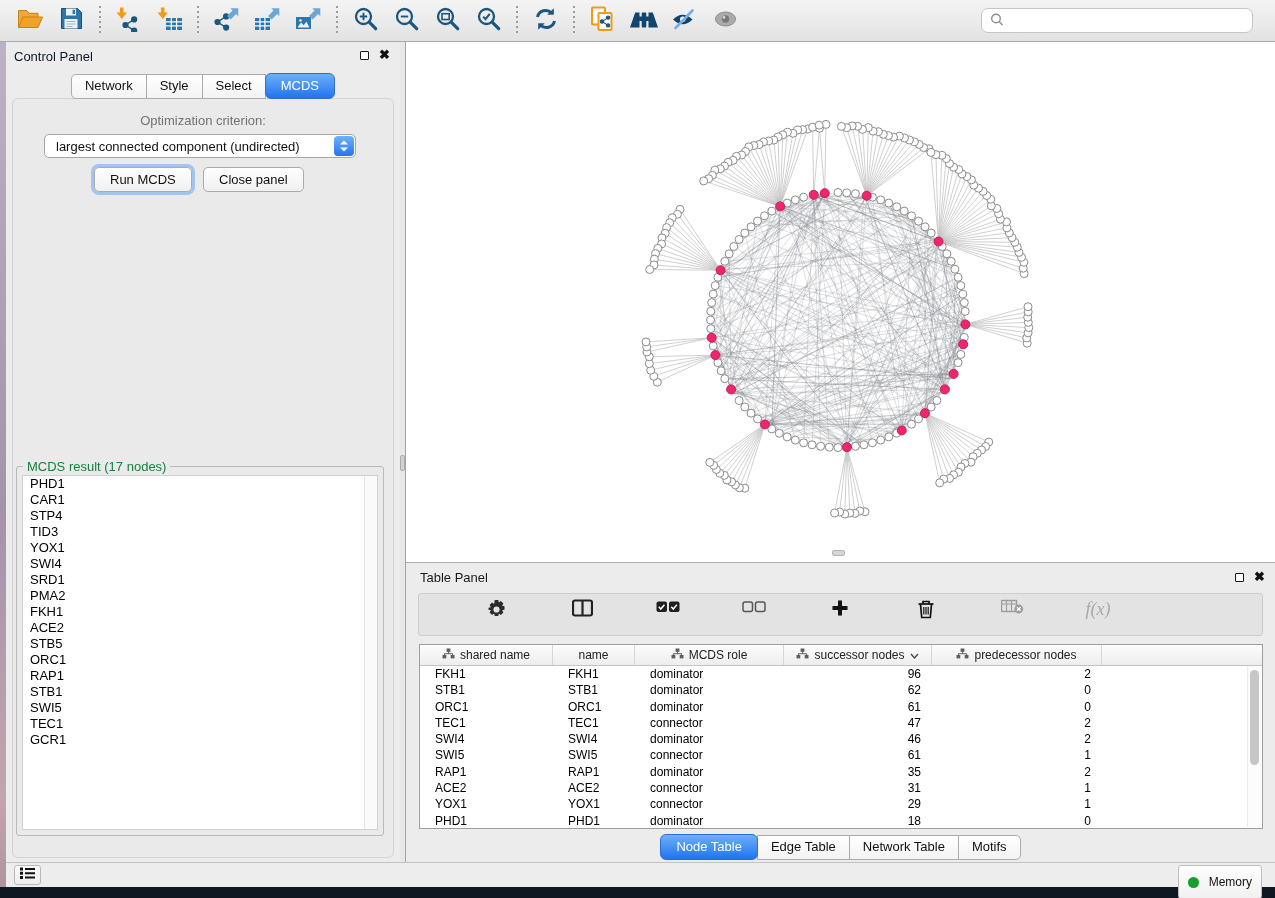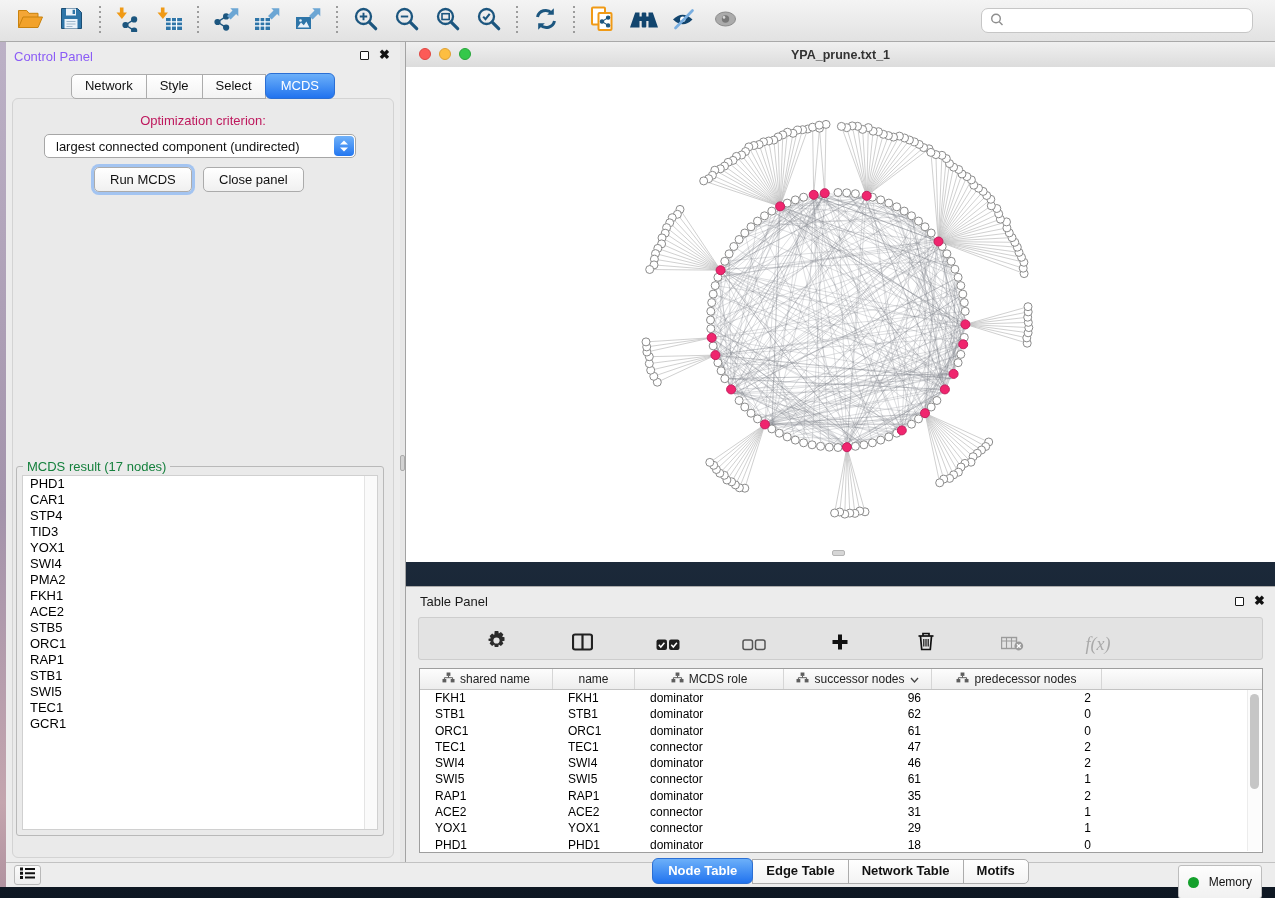--- a/index.html
+++ b/index.html
@@ -17,35 +17,35 @@
   .tb-sep{width:2px;height:30px;margin:0 7px;
     background-image:linear-gradient(#9c9c9c 45%,rgba(0,0,0,0) 45%);background-size:2px 5px;background-repeat:repeat-y;}
   .tb-search{margin-left:auto;margin-right:12px;width:272px;height:25px;background:#fff;
     border:1px solid #c6c6c6;border-radius:7px;display:flex;align-items:center;padding:0 8px;box-sizing:border-box;}
   .tb-search input{border:none;outline:none;flex:1;font:13px "Liberation Sans",sans-serif;background:transparent;margin-left:6px;}
   
   .wall-left{position:absolute;left:0;top:42px;width:6px;height:845px;
     background:linear-gradient(#bcb1c6,#a393ab 55%,#c4a5ae 90%,#b193a0);}
   
   .control-panel{position:absolute;left:6px;top:42px;width:394px;height:820px;background:#ececec;}
-  .panel-title{position:absolute;left:8px;top:7px;font-size:13px;color:#8b5cf6;}
+  .panel-title{position:absolute;left:8px;top:7px;font-size:13px;color:#0f172a;}
   .panel-icons{position:absolute;right:10px;top:8px;display:flex;align-items:center;gap:10px;}
   .float-ic{width:9px;height:9px;border:1.5px solid #1a1a1a;border-radius:1px;box-sizing:border-box;background:#fff;}
   .close-ic{font-size:13px;font-weight:bold;color:#111;line-height:10px;}
   .seg-tabs{position:absolute;left:0;right:0;display:flex;justify-content:center;z-index:3;}
   .cp-tabs{top:32px;}
   .seg-tab{background:linear-gradient(#ffffff,#f3f3f3);border:1px solid #acacac;margin-left:-1px;
     padding:3px 13px 4px;font-size:13px;color:#111;white-space:nowrap;}
   .seg-tab:first-child{border-radius:5px 0 0 5px;margin-left:0;}
   .seg-tab:last-child{border-radius:0 5px 5px 0;}
   .seg-tab.active{background:linear-gradient(#6cb0f9,#2173ef);color:#fff;border-color:#2b6fd4;
     border-radius:6px;z-index:4;position:relative;padding:4px 15px 5px;margin-top:-1px;}
   .cp-inner{position:absolute;left:6px;right:6px;top:56px;bottom:4px;background:#eaeaea;
     border:1px solid #d3d3d3;border-radius:6px;}
-  .cp-opt-label{position:absolute;left:0;width:100%;top:71px;text-align:center;font-size:13px;color:#be185d;}
+  .cp-opt-label{position:absolute;left:0;width:100%;top:71px;text-align:center;font-size:13px;color:#737373;}
   .cp-dropdown{position:absolute;left:38px;top:92px;width:312px;height:24px;background:#fff;
     border:1px solid #a6a6a6;border-radius:5px;box-sizing:border-box;display:flex;align-items:center;}
   .dd-text{flex:1;font-size:13px;padding-left:11px;color:#111;white-space:nowrap;overflow:hidden;}
   .dd-step{width:20px;height:20px;margin-right:1px;border-radius:4px;
     background:linear-gradient(#71b2f9,#2276f0);display:flex;flex-direction:column;align-items:center;justify-content:center;gap:2px;}
   .cp-btn{position:absolute;top:125px;height:25px;background:linear-gradient(#ffffff,#f0f0f0);
     border:1px solid #ababab;border-radius:5px;font-size:13px;color:#111;display:flex;align-items:center;padding:0 15px;box-sizing:border-box;}
   .cp-btn.run{left:88px;box-shadow:0 0 0 3px rgba(115,170,245,.6);}
   .cp-btn.closep{left:197px;}
   .cp-fieldset{position:absolute;left:8px;right:14px;top:424px;bottom:26px;
@@ -66,37 +66,37 @@
   .tl.red{left:13px;background:#fc5b57;border:1px solid #df4742;}
   .tl.yellow{left:33px;background:#fdbe41;border:1px solid #dfa133;}
   .tl.green{left:53px;background:#34c84a;border:1px solid #27a53a;}
   .net-view{position:absolute;left:0;top:25px;right:0;bottom:0;background:#fff;overflow:hidden;}
   .h-grip{position:absolute;left:426px;top:483px;width:13px;height:6px;background:#d6d6d6;border:1px solid #b5b5b5;border-radius:2px;box-sizing:border-box;}
   .e-in{stroke:#7d8288;stroke-opacity:.32;stroke-width:.8;}
   .e-fan{stroke:#bdbdbd;stroke-opacity:.9;stroke-width:.8;}
   .n-ring{fill:#fff;stroke:#8b8b8b;stroke-width:1;}
   .n-hub{fill:#f0256e;stroke:#c51e5e;stroke-width:1;}
   
-  .table-panel{position:absolute;left:406px;top:586px;width:869px;height:300px;background:#ececec;border-top:1px solid #ababab;box-sizing:border-box;}
+  .table-panel{position:absolute;left:406px;top:562px;width:869px;height:300px;background:#ececec;border-top:1px solid #ababab;box-sizing:border-box;}
   .tp-title{position:absolute;left:14px;top:7px;font-size:13px;color:#1a1a1a;}
   .tp-toolbar{position:absolute;left:12px;right:12px;top:30px;height:43px;background:#e3e3e3;
     border:1px solid #cdcdcd;border-radius:3px;display:flex;align-items:center;padding-left:10px;box-sizing:border-box;}
-  .tpi{width:38px;height:32px;display:flex;align-items:flex-end;justify-content:center;margin-left:48px;}
+  .tpi{width:38px;height:32px;display:flex;align-items:flex-start;justify-content:center;margin-left:48px;}
   .fx-label{font-style:italic;font-family:"Liberation Serif",serif;font-size:18px;color:#a9a9a9;}
   .tp-table{position:absolute;left:13px;top:81px;width:844px;height:185px;border:1px solid #9e9e9e;background:#fff;box-sizing:border-box;overflow:hidden;}
   .tp-head{display:flex;height:20px;background:linear-gradient(#fdfdfd,#ededed);border-bottom:1px solid #c3c3c3;}
   .th{display:flex;align-items:center;justify-content:center;gap:5px;border-right:1px solid #d6d6d6;
     font-size:12px;color:#222;box-sizing:border-box;height:20px;white-space:nowrap;}
   .th.filler{flex:1;border-right:none;}
   .tr{display:flex;height:16.3px;}
   .td{font-size:12px;line-height:16.3px;padding-left:15px;box-sizing:border-box;color:#000;white-space:nowrap;overflow:hidden;}
   .td.num{text-align:right;padding-right:11px;padding-left:0;}
   .tp-scroll{position:absolute;right:1px;top:21px;bottom:1px;width:13px;background:#fcfcfc;border-left:1px solid #ececec;}
   .tp-thumb{position:absolute;left:2px;right:2px;top:4px;height:95px;background:#c6c6c6;border-radius:5px;}
-  .tp-tabs{top:272px;font-weight:bold;}
+  .tp-tabs{top:272px;}
   
   .status-bar{position:absolute;left:6px;top:862px;width:1269px;height:25px;background:#ededed;border-top:1px solid #c2c2c2;box-sizing:border-box;}
   .sb-list-btn{position:absolute;left:8px;top:2px;width:27px;height:20px;background:linear-gradient(#fbfbfb,#ededed);
     border:1px solid #b9b9b9;border-radius:3px;display:flex;align-items:center;justify-content:center;box-sizing:border-box;}
   .sb-mem{position:absolute;right:13px;top:2px;height:21px;padding:16px 9px;background:linear-gradient(#fdfdfd,#f1f1f1);
     border:1px solid #bdbdbd;border-radius:3px;display:flex;align-items:center;gap:10px;font-size:12px;color:#111;box-sizing:border-box;margin-left:19px;}
   .mem-dot{width:11px;height:11px;border-radius:50%;background:#14a02c;}
 </style>
 </head>
 <body>
@@ -284,20 +284,21 @@
   <fieldset class="cp-fieldset">
     <span class="cp-legend">MCDS result (17 nodes)</span>
     <div class="mcds-list">
       <div>
           <div class="mcds-item">PHD1</div>
           <div class="mcds-item">CAR1</div>
           <div class="mcds-item">STP4</div>
           <div class="mcds-item">TID3</div>
           <div class="mcds-item">YOX1</div>
           <div class="mcds-item">SWI4</div>
+          <div class="mcds-item">SRD1</div>
           <div class="mcds-item">PMA2</div>
           <div class="mcds-item">FKH1</div>
           <div class="mcds-item">ACE2</div>
           <div class="mcds-item">STB5</div>
           <div class="mcds-item">ORC1</div>
           <div class="mcds-item">RAP1</div>
           <div class="mcds-item">STB1</div>
           <div class="mcds-item">SWI5</div>
           <div class="mcds-item">TEC1</div>
           <div class="mcds-item">GCR1</div>
@@ -305,26 +306,20 @@
       <div class="mcds-track"></div>
     </div>
   </fieldset>
 </div>
 
 <div class="v-split">
   <div class="v-grip"></div>
 </div>
 
 <div class="net-win">
-  <div class="net-title">
-    <span class="tl red"></span>
-    <span class="tl yellow"></span>
-    <span class="tl green"></span>
-    <span>YPA_prune.txt_1</span>
-  </div>
   <div class="net-view">
     <svg id="netsvg" width="869" height="495" style="position:absolute;left:0;top:0;">
         <g>
           <line x1="374.1" y1="139.4" x2="307.2" y2="278.9" class="e-in"></line>
           <line x1="374.1" y1="139.4" x2="558.3" y2="270.4" class="e-in"></line>
           <line x1="374.1" y1="139.4" x2="365.8" y2="361.9" class="e-in"></line>
           <line x1="374.1" y1="139.4" x2="305.7" y2="270.4" class="e-in"></line>
           <line x1="374.1" y1="139.4" x2="519.0" y2="346.2" class="e-in"></line>
           <line x1="374.1" y1="139.4" x2="540.9" y2="319.2" class="e-in"></line>
           <line x1="374.1" y1="139.4" x2="548.9" y2="202.2" class="e-in"></line>

